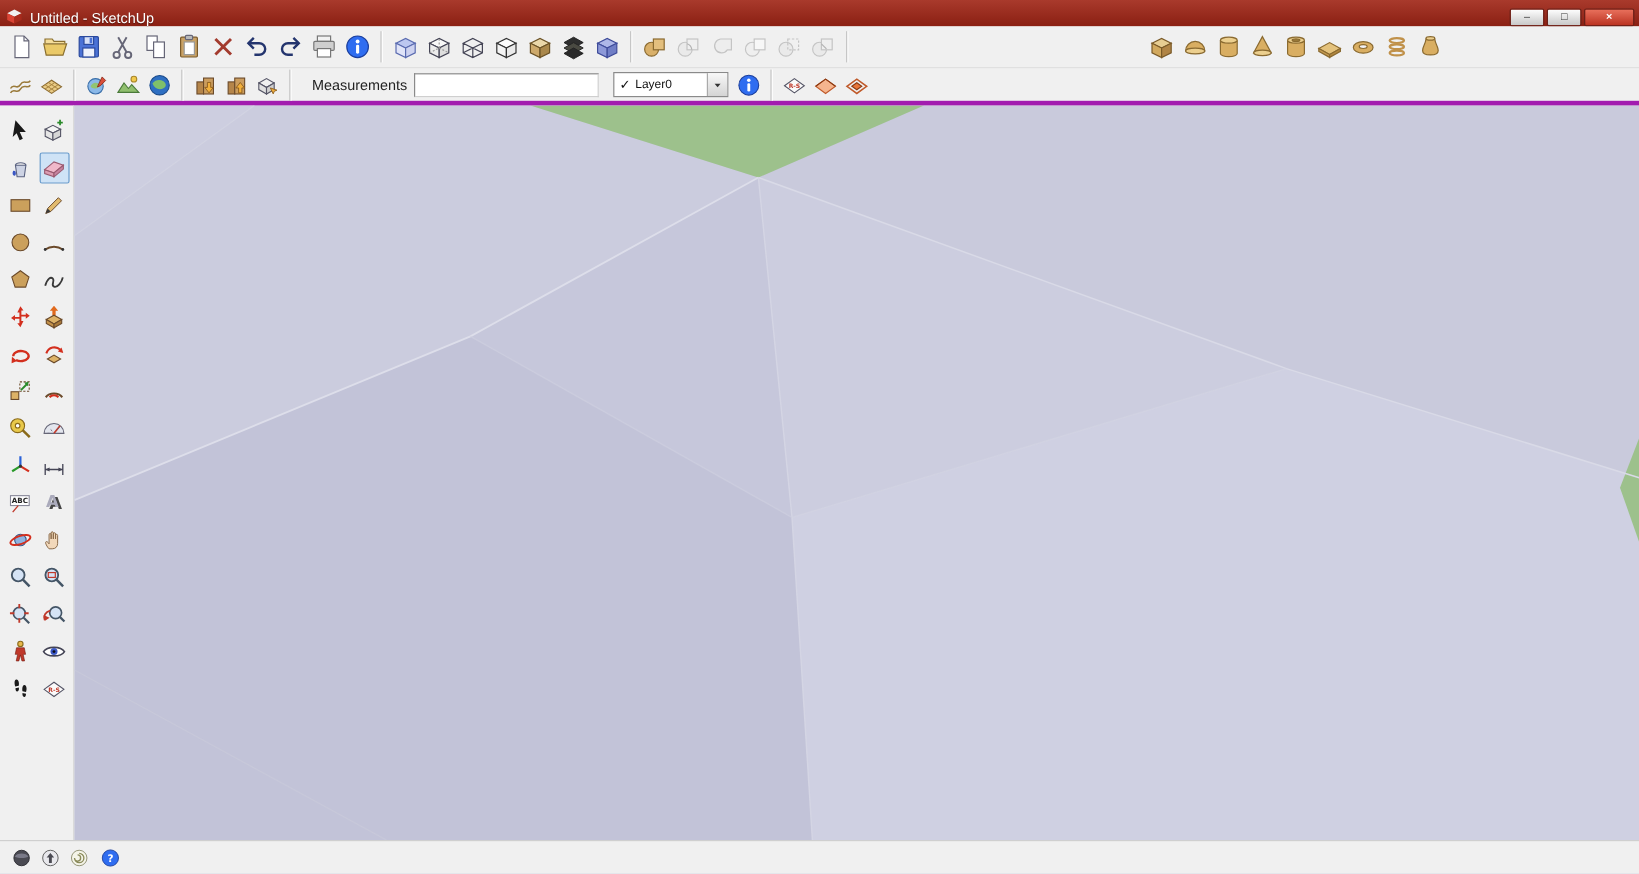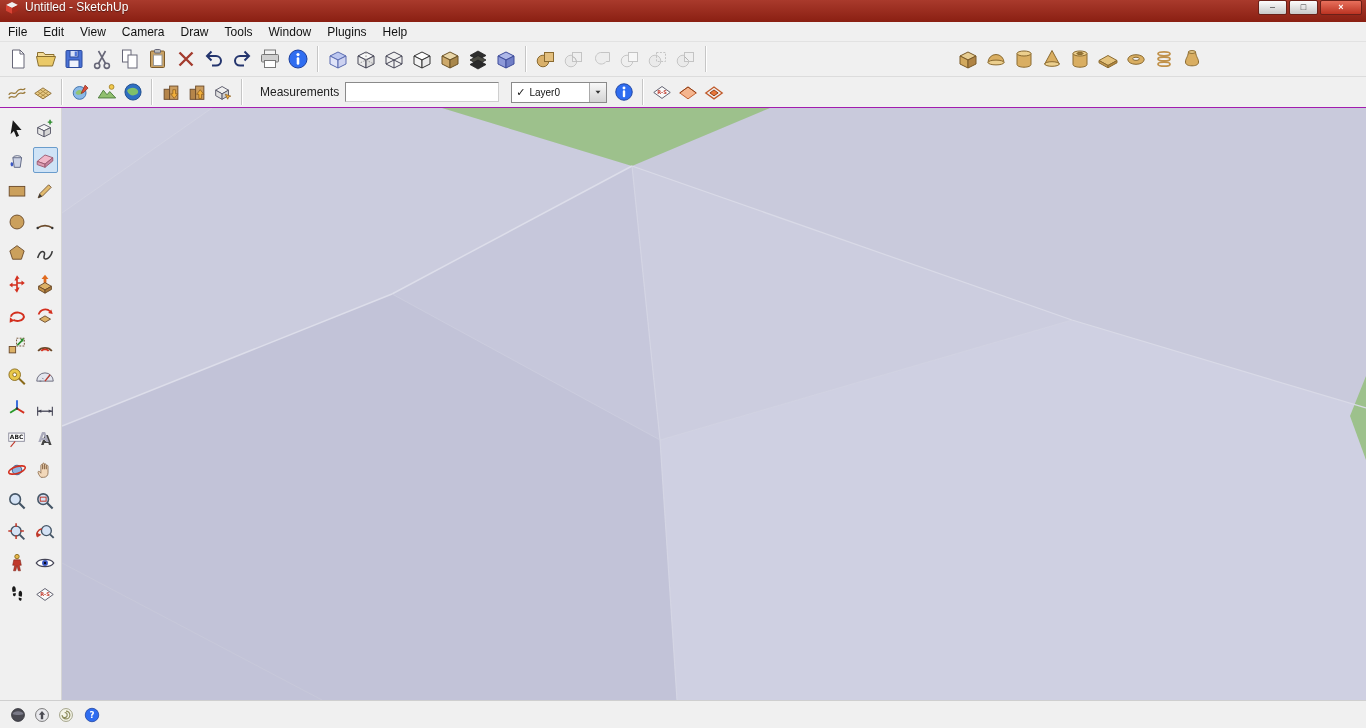--- a/index.html
+++ b/index.html
@@ -1,38 +1,38 @@
 <!DOCTYPE html>
 <html><head>
 <meta charset="utf-8">
 <style>
   * { box-sizing: border-box; margin: 0; padding: 0; }
   html,body { width:1366px; height:728px; overflow:hidden; }
   body { font-family:"Liberation Sans", sans-serif; font-size:12px; background:#f0f0f0; }
   #app { width:1366px; height:728px; display:flex; flex-direction:column; }
 
   
-  .titlebar { height:22px; background:linear-gradient(#a93a2c,#8a1f12); display:flex; align-items:flex-start; padding:0 4px; color:#fff; flex:0 0 auto; }
+  .titlebar { height:22px; background:linear-gradient(#a93a2c,#8a1f12); display:flex; align-items:flex-end; padding:0 4px; color:#fff; flex:0 0 auto; }
   .logo { width:16px; height:16px; margin-right:5px; }
   .logo svg { width:16px; height:16px; display:block; }
   .title-text { flex:1; font-size:12px; text-shadow:0 1px 1px rgba(0,0,0,.45); }
   .winbtns { display:flex; gap:2px; }
   .winbtn { width:29px; height:15px; border:1px solid #6a2018; border-radius:2px;
             background:linear-gradient(#fdfdfd,#c8c8c8); color:#333; font-size:9px;
             display:flex; align-items:center; justify-content:center; line-height:1; }
   .winbtn.close { width:42px; background:linear-gradient(#e8705c,#bb3322); color:#fff; font-weight:bold; }
 
   
   .menubar { height:20px; background:#f0f0f0; display:flex; align-items:center; border-bottom:1px solid #e2e2e2; flex:0 0 auto; }
   .menu-item { padding:2px 8px; color:#111; }
 
   
   .toolbar { display:flex; align-items:center; background:#f0f0f0; flex:0 0 auto; }
   .row1 { height:35px; border-bottom:1px solid #dcdcdc; padding-left:4px; }
-  .row2 { height:31px; border-bottom:1px solid #a21caf; padding-left:4px; }
+  .row2 { height:31px; border-bottom:4px solid #a21caf; padding-left:4px; }
   .tgroup { display:flex; align-items:center; }
   .tgroup-wrap { display:flex; align-items:center; }
   .tsep { width:2px; height:26px; border-left:1px solid #c6c6c6; border-right:1px solid #ffffff; margin:0 5px; }
   .tbtn { width:28px; height:28px; display:flex; align-items:center; justify-content:center; border:1px solid transparent; border-radius:2px; }
   .tbtn svg { width:24px; height:24px; display:block; }
   .row2 .tbtn { width:26px; height:26px; }
   .row2 .tbtn svg { width:22px; height:22px; }
   .tbtn.disabled { opacity:.5; filter:grayscale(.9); }
   .tgroup[data-name="shapes-toolbar"] { margin-left:auto; margin-right:160px; }
 
@@ -76,31 +76,20 @@
         </svg>
       </span>
     <span class="title-text" data-name="window-title">Untitled - SketchUp</span>
     <span class="winbtns" data-name="window-controls">
       <span class="winbtn" data-name="minimize-button">–</span>
       <span class="winbtn" data-name="maximize-button">□</span>
       <span class="winbtn close" data-name="close-button">×</span>
     </span>
   </div>
 
-  <div class="menubar" data-name="menu-bar">
-      <span class="menu-item" data-name="menu-file">File</span>
-      <span class="menu-item" data-name="menu-edit">Edit</span>
-      <span class="menu-item" data-name="menu-view">View</span>
-      <span class="menu-item" data-name="menu-camera">Camera</span>
-      <span class="menu-item" data-name="menu-draw">Draw</span>
-      <span class="menu-item" data-name="menu-tools">Tools</span>
-      <span class="menu-item" data-name="menu-window">Window</span>
-      <span class="menu-item" data-name="menu-plugins">Plugins</span>
-      <span class="menu-item" data-name="menu-help">Help</span>
-    </div>
 
   <div class="toolbar row1" data-name="toolbar-row-1">
       <div class="tgroup" data-name="standard-toolbar">
         <div class="tbtn" data-name="new-file-icon">
           <svg xmlns="http://www.w3.org/2000/svg" viewBox="0 0 24 24">
             <path d="M6.5 3h7.5l4 4v14H6.5z" fill="#fff" stroke="#667"></path>
             <path d="M14 3v4h4" fill="none" stroke="#667"></path>
           </svg>
         </div>
         <div class="tbtn" data-name="open-icon">

